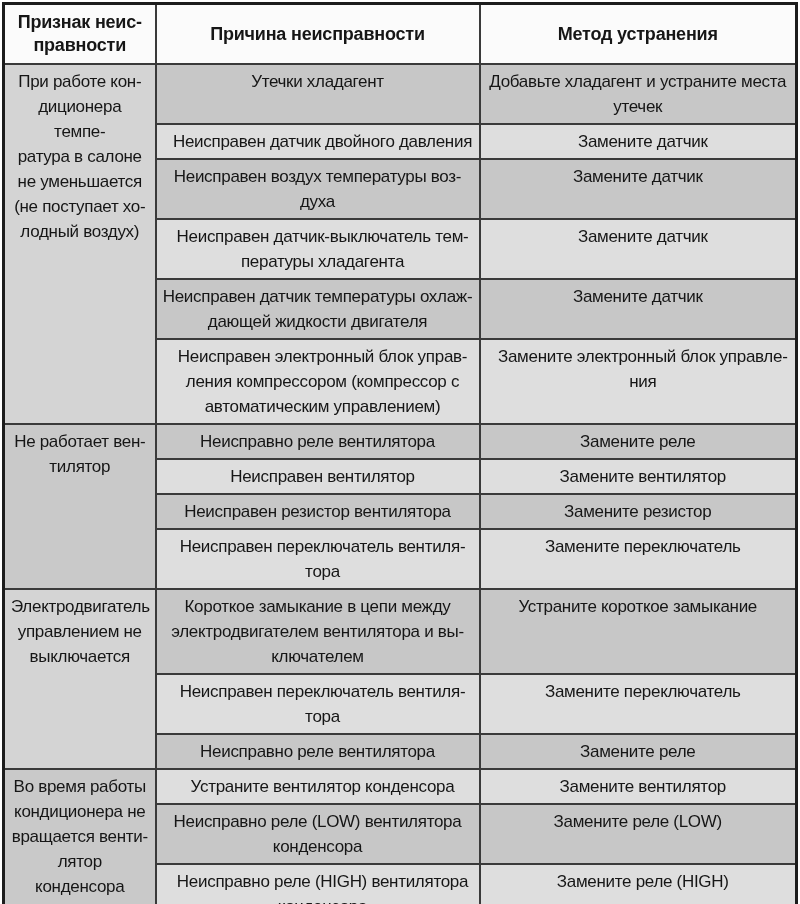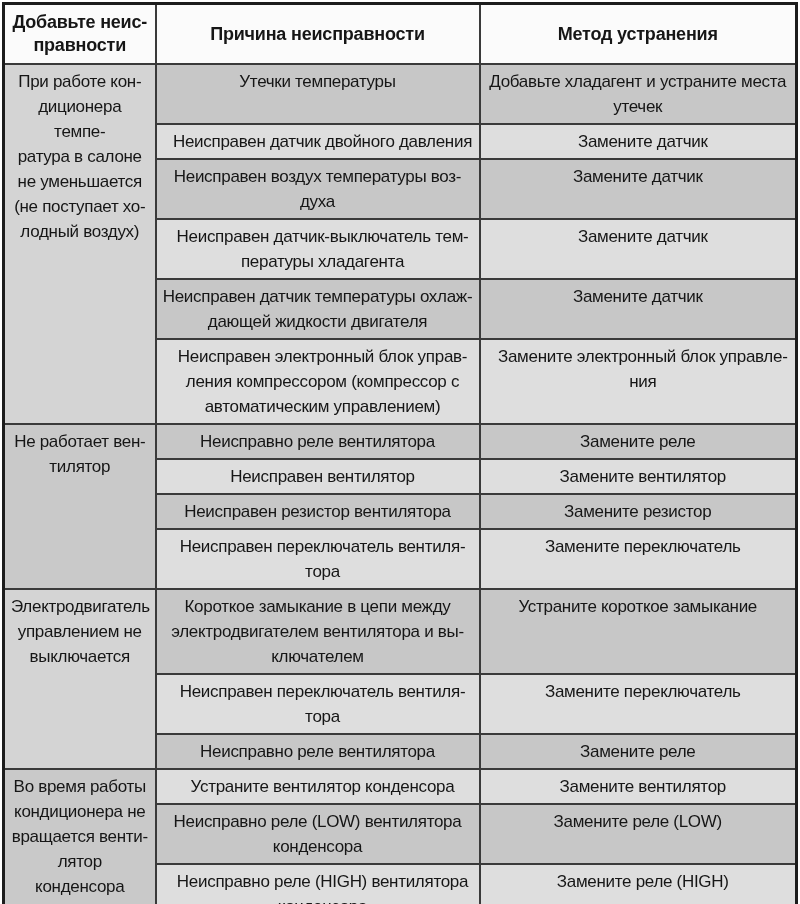--- a/index.html
+++ b/index.html
@@ -72,36 +72,36 @@
 
 <div class="page">
   <table class="fault-table">
     <colgroup>
       <col class="c-symptom">
         <col class="c-cause">
         <col class="c-remedy">
     </colgroup>
     <thead>
       <tr>
-        <th>Добавьте неис-
+        <th>Признак неис-
 правности</th>
         <th>Причина неисправности</th>
         <th>Метод устранения</th>
       </tr>
     </thead>
     <tbody>
 
       <tr class="ra">
         <td class="symptom sb" rowspan="6">При работе кон-
 диционера темпе-
 ратура в салоне
 не уменьшается
 (не поступает хо-
 лодный воздух)</td>
-        <td class="cell">Утечки температуры</td>
+        <td class="cell">Утечки хладагент</td>
         <td class="cell">Добавьте хладагент и устраните места
 утечек</td>
       </tr>
       <tr class="rb">
         <td class="cell">Неисправен датчик двойного давления</td>
         <td class="cell">Замените датчик</td>
       </tr>
       <tr class="ra">
         <td class="cell">Неисправен воздух температуры воз-
 духа</td>

